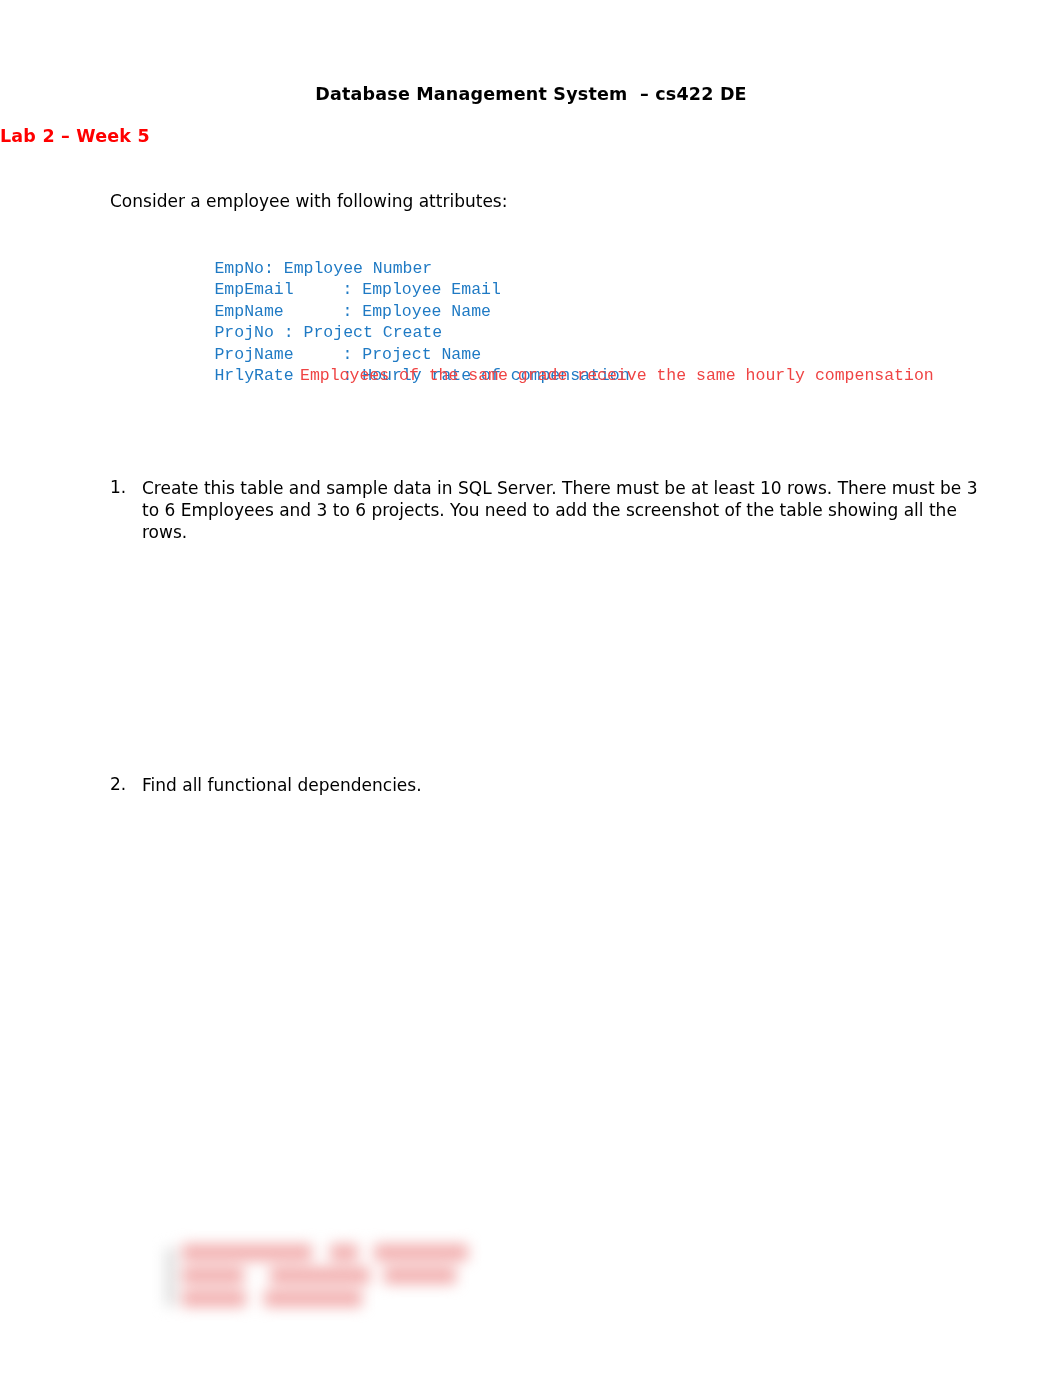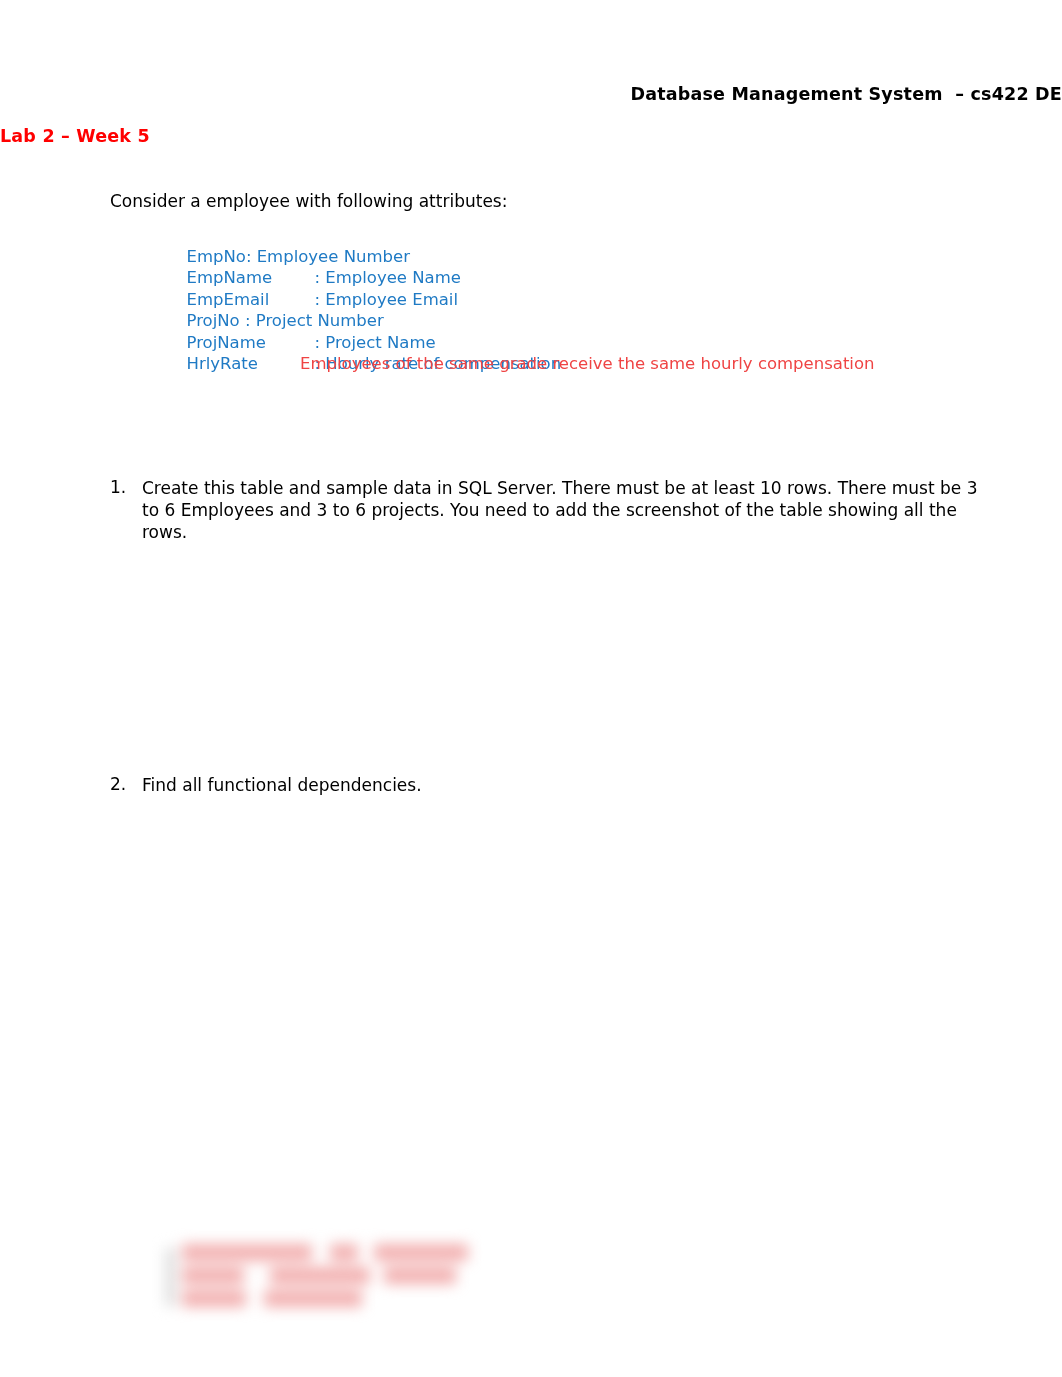--- a/index.html
+++ b/index.html
@@ -20,21 +20,21 @@
     overflow: hidden;
     box-sizing: border-box;
   }
 
   
   .doc-title {
     position: absolute;
     top: 84px;
     left: 0;
     width: 1062px;
-    text-align: right;
+    text-align: center;
     font-size: 17.5px;
     font-weight: bold;
     letter-spacing: 0.2px;
     color: #000000;
     white-space: pre;
   }
   .doc-subtitle {
     position: absolute;
     top: 126px;
     left: 0;
@@ -52,23 +52,24 @@
     top: 191px;
     left: 110px;
     font-size: 17px;
     color: #000000;
     white-space: pre;
   }
 
   
   .attr-list {
     position: absolute;
-    top: 224px;
+    top: 236px;
     left: 155px;
     width: 860px;
+    font-family: Liberation Mono, monospace;
   }
   .attr-row {
     display: block;
     height: 21.5px;
     line-height: 21.5px;
     font-size: 16.5px;
     color: #1f7ac4;
     white-space: pre;
   }
   .attr-row .a-name {
@@ -164,29 +165,29 @@
 
   <div class="intro">Consider a employee with following attributes:</div>
 
   <div class="attr-list">
 
     <div class="attr-row inline">
       <span class="a-name">EmpNo:</span><span class="a-desc"> Employee Number</span>
     </div>
 
     <div class="attr-row">
+      <span class="a-name">EmpEmail</span><span class="a-desc">: Employee Email</span>
+    </div>
+
+    <div class="attr-row">
       <span class="a-name">EmpName</span><span class="a-desc">: Employee Name</span>
     </div>
 
-    <div class="attr-row">
-      <span class="a-name">EmpEmail</span><span class="a-desc">: Employee Email</span>
-    </div>
-
     <div class="attr-row inline">
-      <span class="a-name">ProjNo :</span><span class="a-desc"> Project Number</span>
+      <span class="a-name">ProjNo :</span><span class="a-desc"> Project Create</span>
     </div>
 
     <div class="attr-row">
       <span class="a-name">ProjName</span><span class="a-desc">: Project Name</span>
     </div>
 
 
     <div class="attr-row">
       <span class="a-name">HrlyRate</span><span class="a-desc">: Hourly rate of compensation</span>
     </div>

